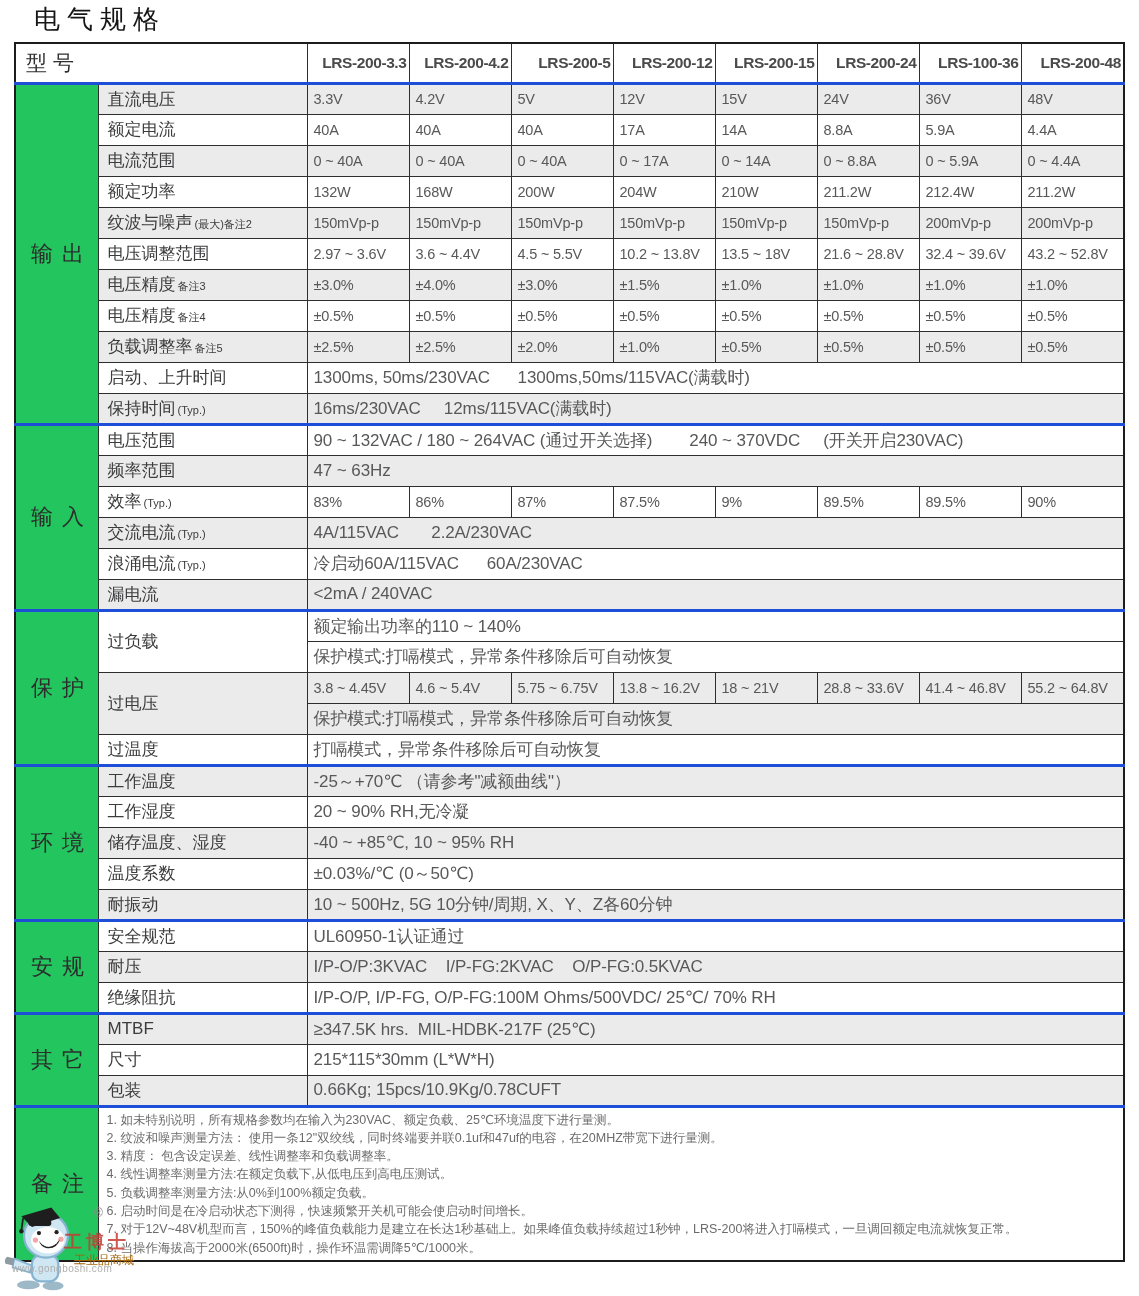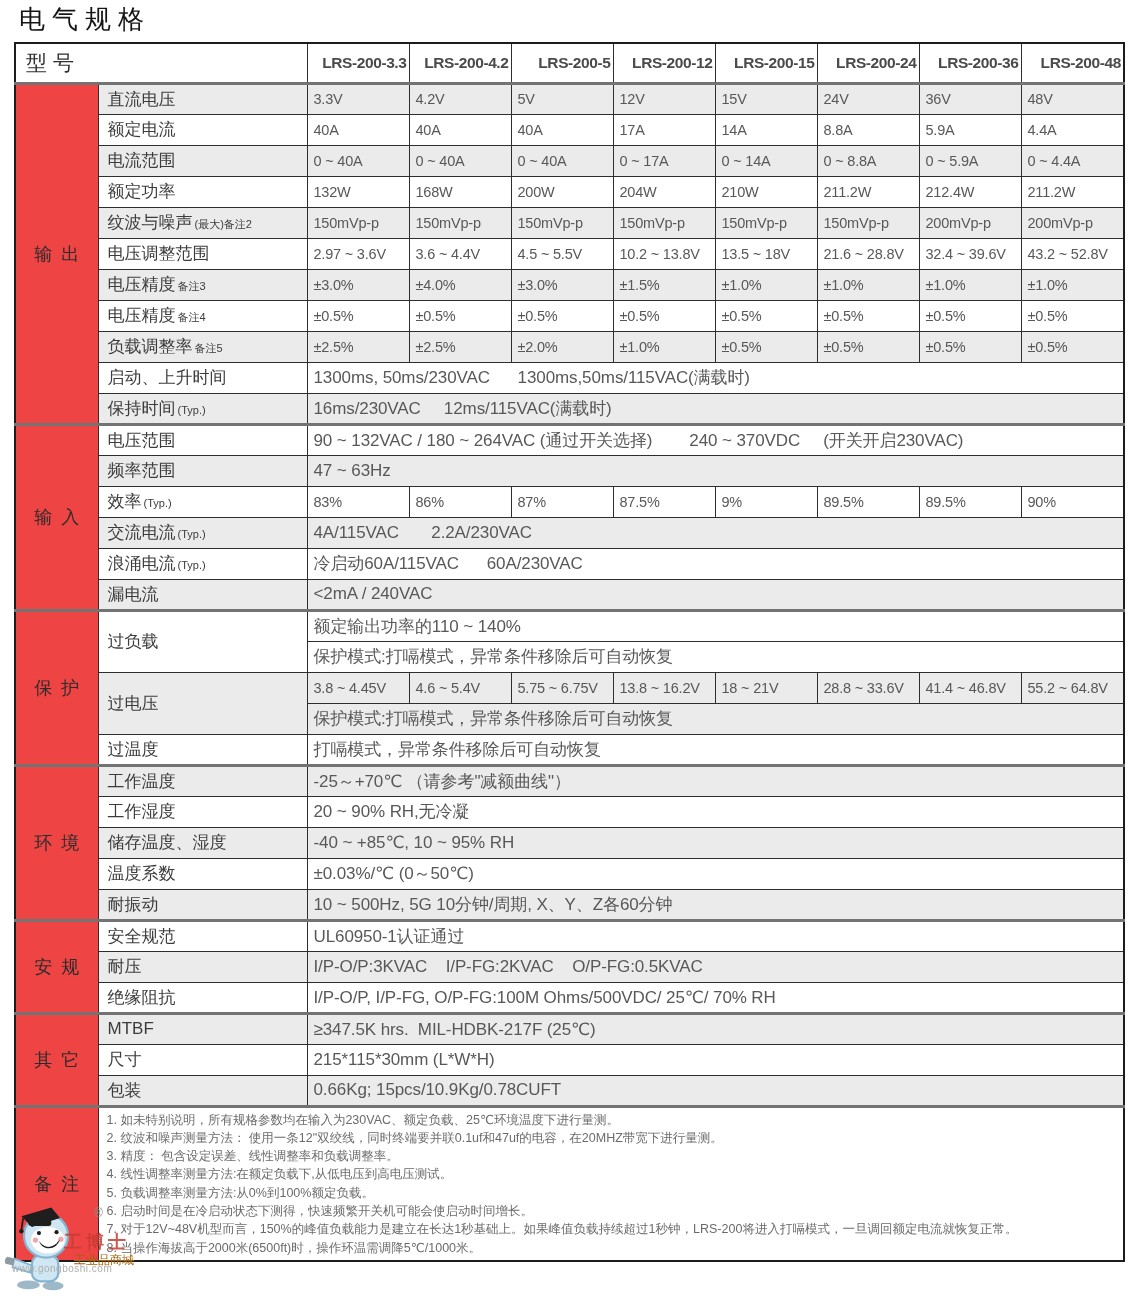--- a/index.html
+++ b/index.html
@@ -1,31 +1,31 @@
 <!DOCTYPE html>
 <html><head>
 <meta charset="utf-8">
 <style>
   html,body{margin:0;padding:0;background:#fff;font-family:"Liberation Sans","DejaVu Sans",sans-serif;}
   .page{position:relative;width:1139px;height:1296px;background:#fff;overflow:hidden;}
-  .title{position:absolute;left:19px;top:2px;font-size:26px;color:#151515;letter-spacing:7px;font-weight:400;}
+  .title{position:absolute;left:34px;top:2px;font-size:26px;color:#151515;letter-spacing:7px;font-weight:400;}
   table.spec{position:absolute;left:14px;top:42px;width:1111px;border-collapse:collapse;table-layout:fixed;border:2px solid #1c1c1c;}
   .spec th,.spec td{border:1px solid #2e2e2e;padding:0 6px;vertical-align:middle;overflow:hidden;white-space:nowrap;font-weight:400;}
   tr.hdr{height:40px;}
   tr.hdr>th{border-bottom:2px solid #1c1c1c;background:#fff;}
   th.model-label{font-size:21px;color:#2e2e2e;text-align:left;padding-left:10px;letter-spacing:6px;}
   th.model{font-size:15.5px;font-weight:700;color:#4a4a4a;text-align:right;padding:0 2px 0 5px;letter-spacing:-0.4px;}
   tr.r{height:31px;}
-  th.sec{font-size:18px;color:#2c2c2c;text-align:center;letter-spacing:9px;text-indent:9px;background:#ef4444;font-weight:400;}
+  th.sec{font-size:22px;color:#2c2c2c;text-align:center;letter-spacing:9px;text-indent:9px;background:#22c55e;font-weight:400;}
   td.param{font-size:17px;color:#3c3c3e;text-align:left;padding-left:9px;}
   .sfx{font-size:11px;color:#3c3c3e;margin-left:2px;}
   td.val{font-size:14.5px;color:#58585a;letter-spacing:-0.2px;}
   td.spanv{font-size:17px;color:#58585a;white-space:pre;letter-spacing:-0.1px;margin-left:24px;}
   tr.shaded>td{background:#ebebeb;}
-  tr.sec-top>th,tr.sec-top>td{border-top:3px solid #737373;}
+  tr.sec-top>th,tr.sec-top>td{border-top:3px solid #1d4ed8;}
   tr.notes{height:148px;}
   td.notes-cell{vertical-align:top;padding:3px 4px 3px 8px;white-space:normal;}
   .note-line{font-size:12.5px;color:#6b6b6b;line-height:18.3px;white-space:normal;}
   .footer-url{position:absolute;left:12px;top:1263px;font-size:10px;color:#aeaeae;letter-spacing:0.5px;}
   .watermark{position:absolute;left:2px;top:1204px;width:220px;height:92px;pointer-events:none;}
   .wm-reg{position:absolute;left:92px;top:2px;font-size:12px;color:#8d8d8d;}
   .wm-brand{position:absolute;left:62px;top:26px;font-size:18px;font-weight:700;color:rgba(196,60,52,0.85);letter-spacing:4px;text-align:center;}
   .wm-sub{position:absolute;left:72px;top:48px;font-size:12px;color:#a16207;text-decoration:line-through;}
 </style>
 </head>
@@ -50,21 +50,21 @@
     </colgroup>
     <tbody>
         <tr class="hdr">
           <th class="model-label" colspan="2">型号</th>
           <th class="model">LRS-200-3.3</th>
           <th class="model">LRS-200-4.2</th>
           <th class="model">LRS-200-5</th>
           <th class="model">LRS-200-12</th>
           <th class="model">LRS-200-15</th>
           <th class="model">LRS-200-24</th>
-          <th class="model">LRS-200-36</th>
+          <th class="model">LRS-100-36</th>
           <th class="model">LRS-200-48</th>
         </tr>
         <tr class="r shaded sec-top">
           <th class="sec" rowspan="11">输出</th>
           <td class="param" rowspan="1"><span>直流电压</span></td>
           <td class="val">3.3V</td>
           <td class="val">4.2V</td>
           <td class="val">5V</td>
           <td class="val">12V</td>
           <td class="val">15V</td>

